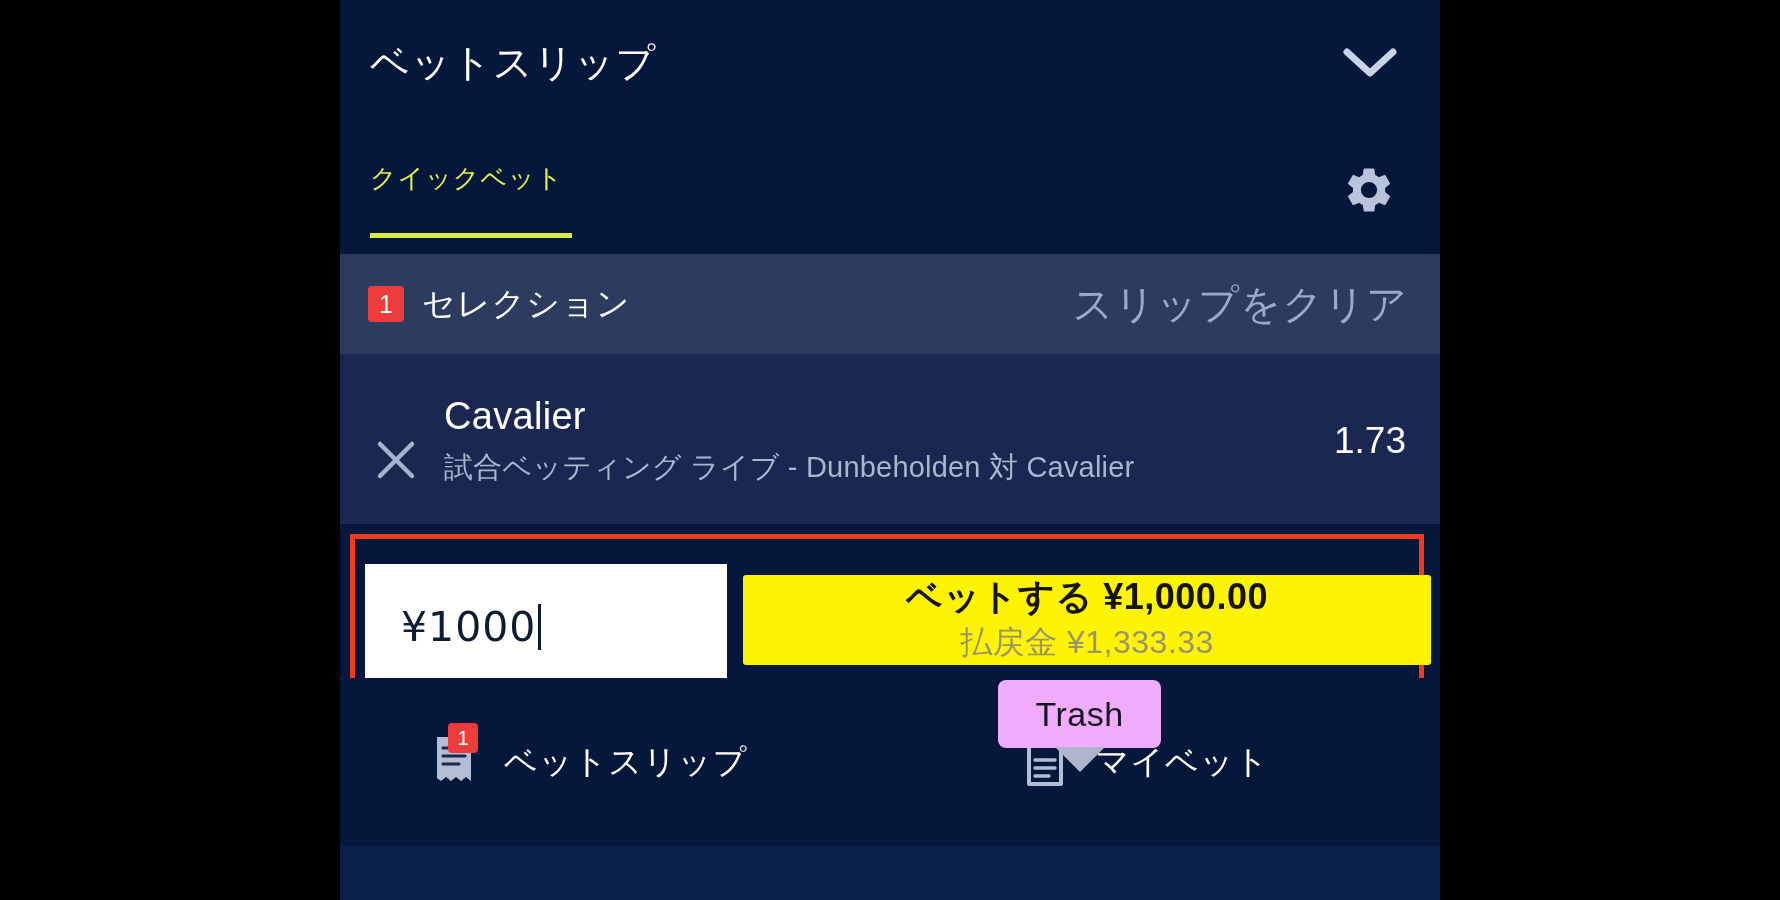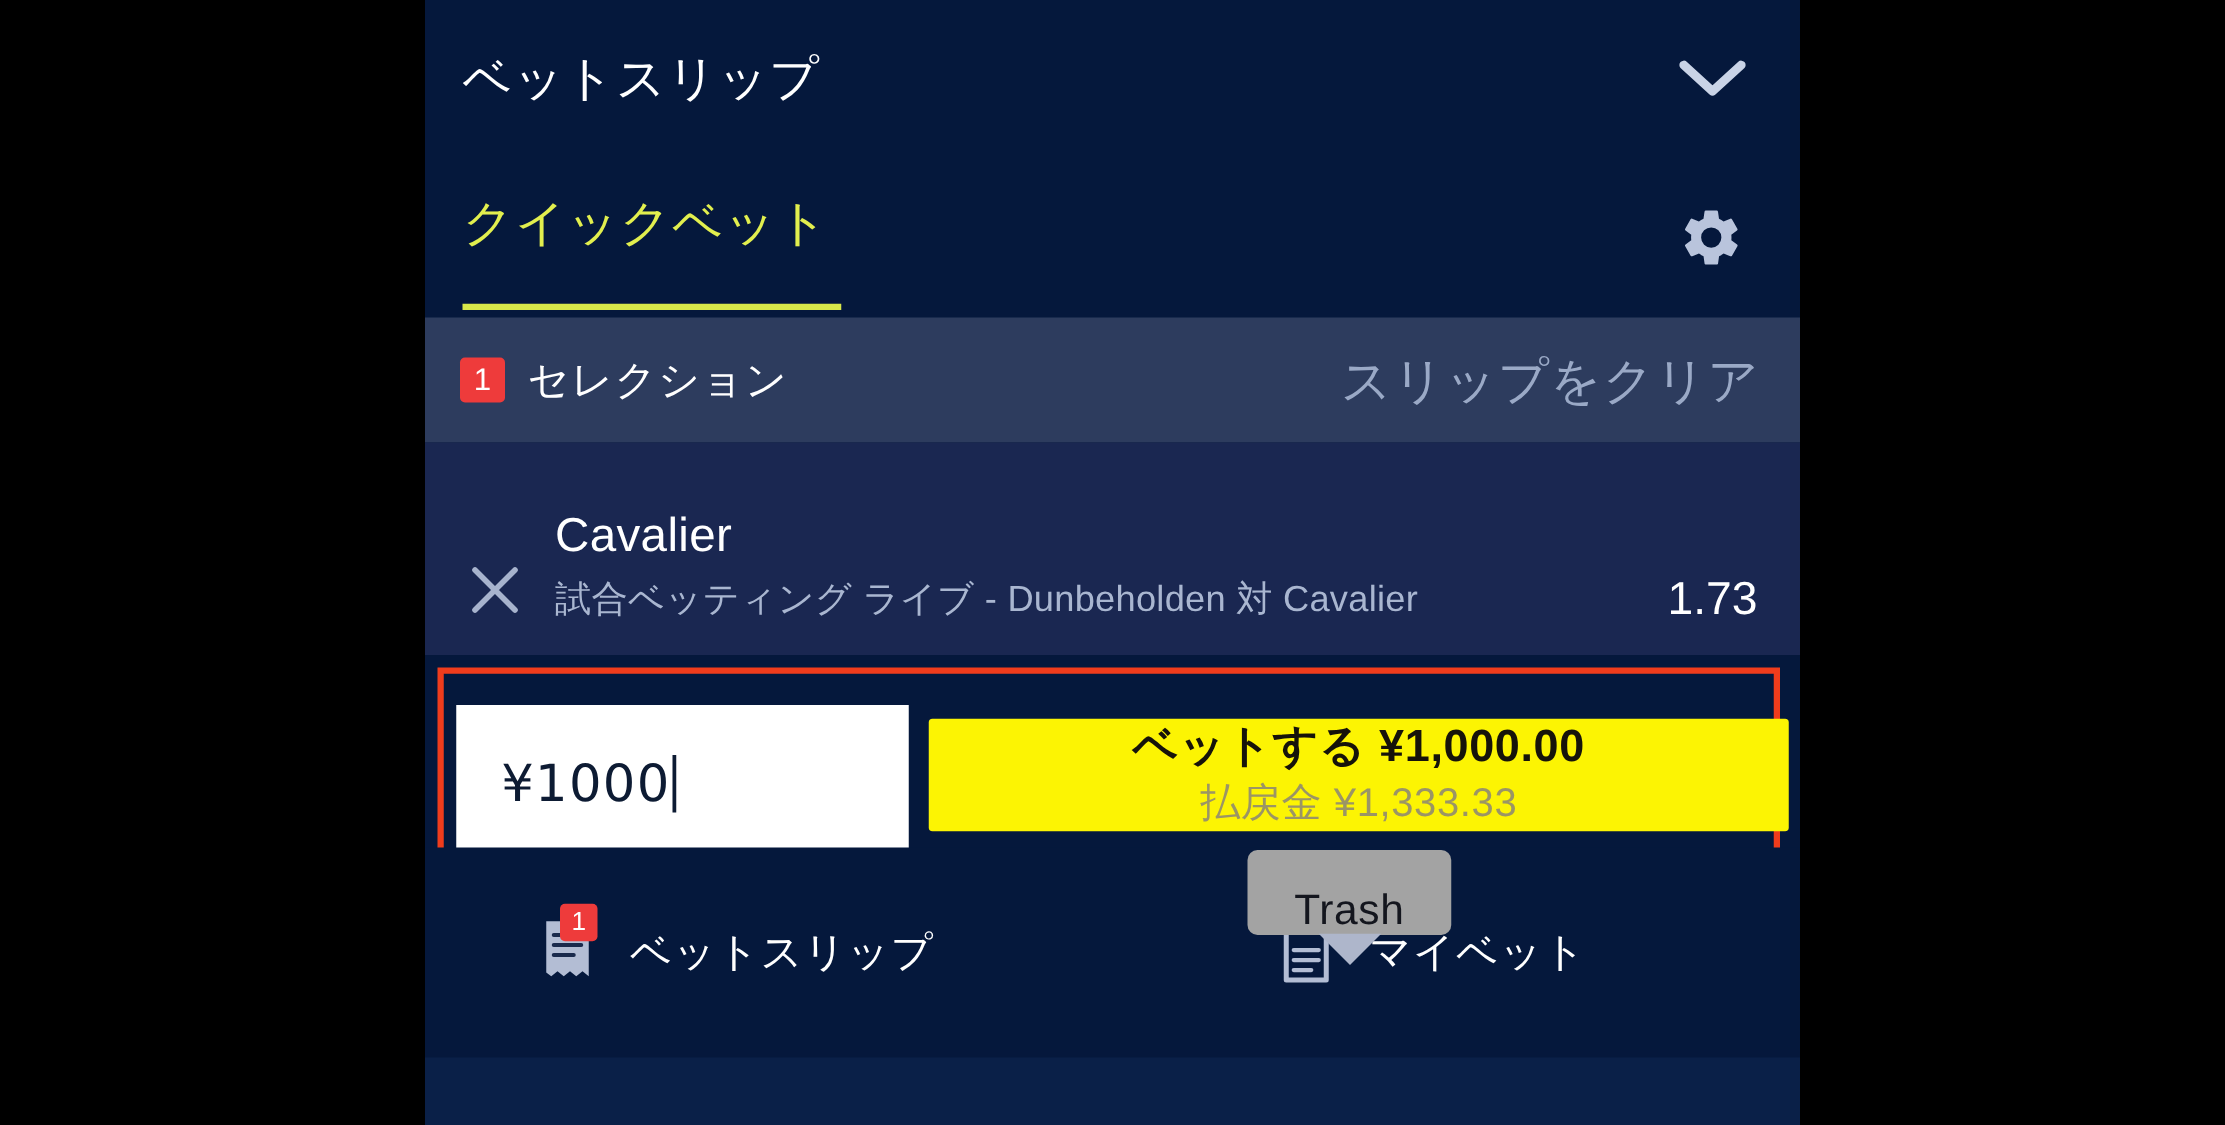--- a/index.html
+++ b/index.html
@@ -51,21 +51,21 @@
   #tabs-row {
     position: relative;
     height: 128px;
     padding: 0 40px 0 30px;
     display: flex;
     align-items: center;
     justify-content: space-between;
   }
   #tab-quickbet {
     position: relative;
-    font-size: 40px;
+    font-size: 26px;
     color: #e2ef4e;
     padding-bottom: 42px;
     padding-top: 18px;
     cursor: pointer;
     letter-spacing: 1px;
   }
   #tab-quickbet:after {
     content: "";
     position: absolute;
     left: 0; right: -9px;
@@ -97,21 +97,21 @@
     padding: 0 7px;
     font-weight: 500;
   }
   #selection-label { font-size: 33px; color: #ffffff; letter-spacing: 1px; }
   #clear-slip { font-size: 40px; color: #9aa9c6; cursor: pointer; letter-spacing: 1px; }
   
   #bet-row {
     background: #1a2751;
     padding: 22px 34px 24px 28px;
     display: flex;
-    align-items: flex-end;
+    align-items: center;
     min-height: 170px;
   }
   #remove-x {
     width: 56px; height: 56px;
     flex: 0 0 56px;
     display: flex; align-items: center; justify-content: center;
     margin-top: 44px;
     cursor: pointer;
   }
   #bet-info { flex: 1 1 auto; padding-left: 20px; padding-top: 4px; }
@@ -239,24 +239,24 @@
     padding: 0 5px;
     font-weight: 500;
   }
   
   #trash-tooltip {
     position: absolute;
     left: 658px;
     top: 680px;
     width: 163px;
     height: 68px;
-    background: #a3a3a3;
+    background: #f0abfc;
     border-radius: 8px;
     display: flex;
-    align-items: flex-end;
+    align-items: center;
     justify-content: center;
     z-index: 40;
   }
   #trash-tooltip-label {
     font-size: 34px;
     color: #14161e;
     letter-spacing: 0.5px;
   }
   #trash-tooltip:after {
     content: "";

